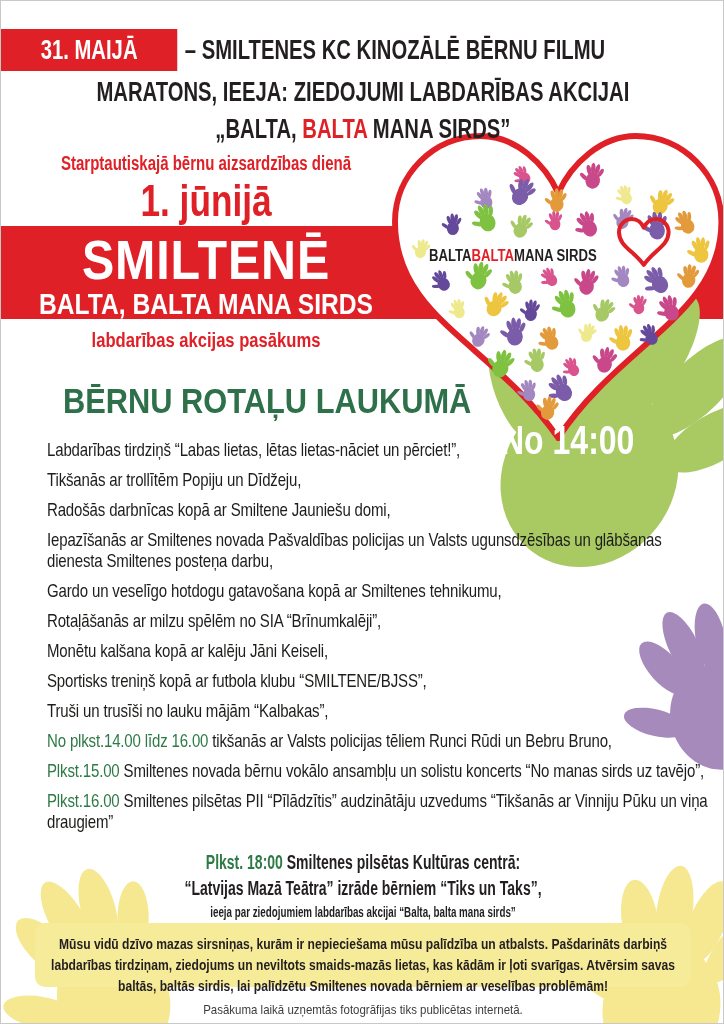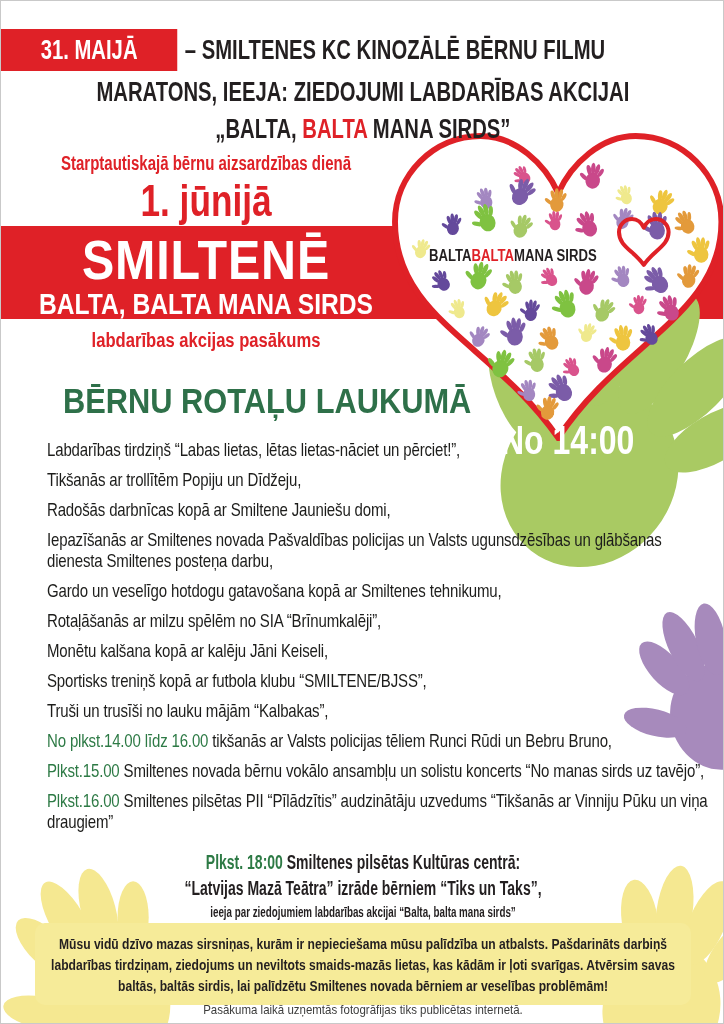--- a/index.html
+++ b/index.html
@@ -50,21 +50,21 @@
   .item { margin-bottom:9px; line-height:21px; }
   .item .time { color:var(--green_time); }
 
   
   .evening { position:absolute; top:848px; left:0; width:724px; text-align:center; font-weight:bold;
              font-size:20px; line-height:26px; transform:scaleX(0.7); transform-origin:50% 0; }
   .evening .time { color:var(--green_time); }
   .evening .small { font-size:14px; line-height:18px; margin-top:2px; }
 
   
-  .notice { position:absolute; top:922px; left:34px; width:656px; height:82px;
+  .notice { position:absolute; top:922px; left:34px; width:656px; height:64px;
             background:var(--box_yellow); border-radius:10px; }
   .notice-text { position:absolute; top:10px; left:50%; width:820px; margin-left:-410px;
                  transform:scaleX(0.78); transform-origin:50% 0; text-align:center;
                  font-size:15.5px; font-weight:bold; line-height:21px; color:#231f20; }
   .footer { position:absolute; top:1001px; left:0; width:724px; text-align:center;
             font-size:13.5px; color:#3c3c3b; transform:scaleX(0.85); transform-origin:50% 0; }
 
   svg { display:block; }
 </style>
 </head>

